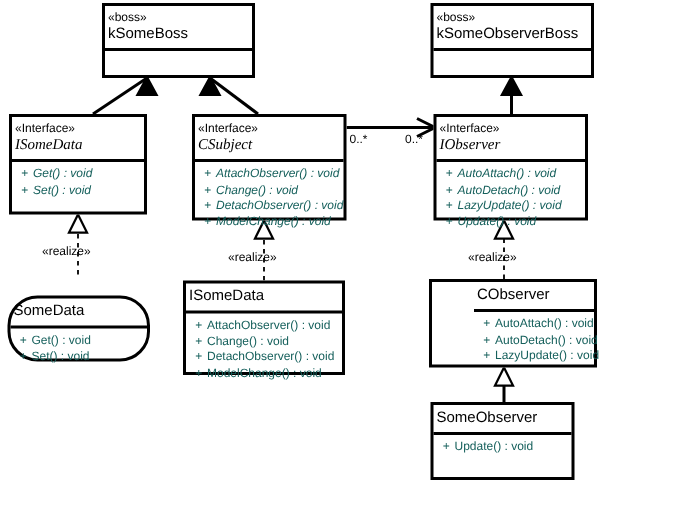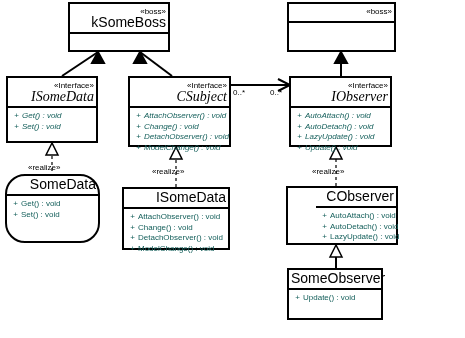--- a/index.html
+++ b/index.html
@@ -36,26 +36,26 @@
   }
   .head {
     text-align: center;
     padding: 3px 2px 4px 2px;
     color: #000000;
   }
   .stereotype {
     font-size: 8px;
     line-height: 10px;
     color: #000000;
-    text-align: right;
+    text-align: left;
   }
   .cname {
-    font-size: 14px;
+    font-size: 10px;
     line-height: 11px;
-    text-align: right;
+    text-align: left;
     color: #000000;
     font-weight: normal;
   }
   .cname.italic {
     font-style: italic;
     font-family: Liberation Serif, serif;
   }
   .members {
     padding: 3px 2px 3px 3px;
   }
@@ -148,20 +148,21 @@
     <div class="compartment head">
       <div class="stereotype">«boss»</div>
       <div class="cname">kSomeBoss</div>
     </div>
     <div class="compartment empty-compartment"></div>
   </div>
 
   <div class="uml-class" style="left:287px; top:2px; width:109px; height:50px;">
     <div class="compartment head">
       <div class="stereotype">«boss»</div>
+      <div class="cname">kSomeObserverBoss</div>
     </div>
     <div class="compartment empty-compartment"></div>
   </div>
 
   <div class="uml-class" style="left:6px; top:76px; width:92px; height:67px;">
     <div class="compartment head">
       <div class="stereotype">«Interface»</div>
       <div class="cname italic">ISomeData</div>
     </div>
     <div class="compartment members">
@@ -219,21 +220,21 @@
         <span class="vis">+</span>
         <span class="mtext">LazyUpdate() : void</span>
       </div>
       <div class="member italic">
         <span class="vis">+</span>
         <span class="mtext">Update() : void</span>
       </div>
     </div>
   </div>
 
-  <div class="uml-class" style="left:5px; top:174px; width:95px; height:69px;border-radius:20px;">
+  <div class="uml-class" style="left:5px; top:197px; width:95px; height:44px;border-radius:20px;">
     <div class="compartment head">
       <div class="cname">SomeData</div>
     </div>
     <div class="compartment members">
       <div class="member">
         <span class="vis">+</span>
         <span class="mtext">Get() : void</span>
       </div>
       <div class="member">
         <span class="vis">+</span>

